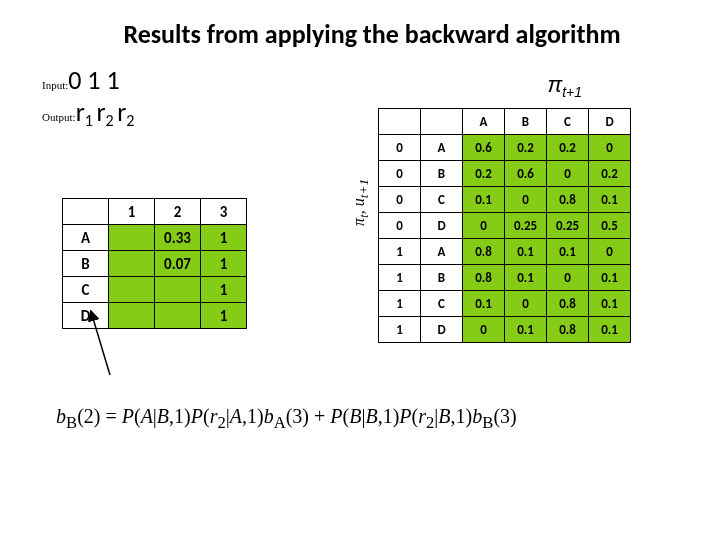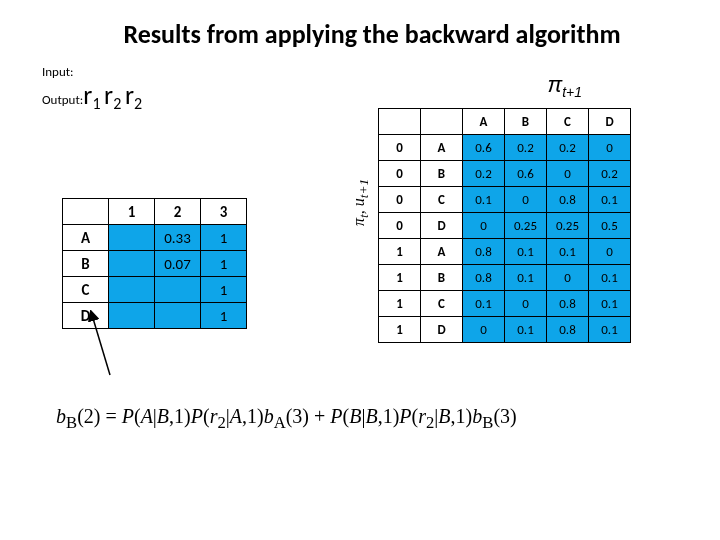--- a/index.html
+++ b/index.html
@@ -11,21 +11,21 @@
   }
   .title {
     font-size: 26px; font-weight: bold;
     text-align: center;
     padding: 18px 12px 6px 36px;
   }
   .io-block {
     position: absolute; left: 42px; top: 64px;
   }
   .io-row { display: flex; align-items: baseline; }
-  .io-label { font-size: 13px; }
+  .io-label { font-size: 11px; font-family: Liberation Serif, serif; }
   .io-big { font-size: 26px; }
   .output-seq { display: flex; align-items: baseline; gap: 0; }
   .r { font-size: 26px; }
   .sub { font-size: 16px; vertical-align: sub; position: relative; top: 5px; }
 
   .pi-label {
     position: absolute; right: 138px; top: 72px;
     font-family: Liberation Sans, sans-serif; font-style: italic; font-size: 22px;
   }
   .pi-sub { font-style: italic; font-size: 14px; }
@@ -34,21 +34,21 @@
     position: absolute; left: 62px; top: 198px;
   }
   .right-table {
     position: absolute; left: 378px; top: 108px;
   }
   table { border-collapse: collapse; }
   td, th { border: 1px solid #000; text-align: center; }
   .left-table td, .left-table th { width: 46px; height: 26px; font-size: 15px; }
   .right-table td, .right-table th { width: 42px; height: 26px; font-size: 13px; }
   th { font-weight: bold; background: #fff; }
-  td { background: #0ea5e9; }
+  td { background: #84cc16; font-weight: bold; }
 
   .axis-left {
     position: absolute; left: 350px; top: 226px;
     font-family: "Times New Roman", serif; font-style: italic; font-size: 16px;
     transform: rotate(-90deg); transform-origin: left top;
   }
 
   .arrow-svg {
     position: absolute; left: 80px; top: 310px; width: 40px; height: 70px;
   }
@@ -62,20 +62,21 @@
   .it { font-style: italic; }
 </style>
 </head>
 <body>
 
 <div class="title">Results from applying the backward algorithm</div>
 
 <div class="io-block">
   <div class="io-row">
     <span class="io-label">Input:</span>
+    <span class="io-big">0 1 1</span>
   </div>
   <div class="io-row">
     <span class="io-label">Output:</span>
     <span class="output-seq">
       <span class="r">r</span><span class="sub">1</span>&nbsp;
       <span class="r">r</span><span class="sub">2</span>&nbsp;
       <span class="r">r</span><span class="sub">2</span>
     </span>
   </div>
 </div>

